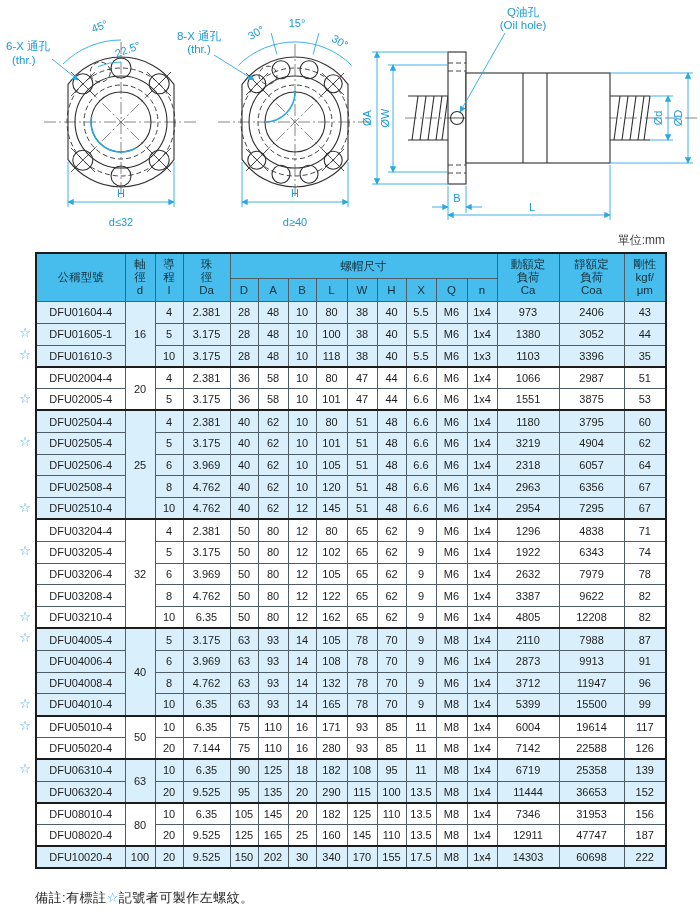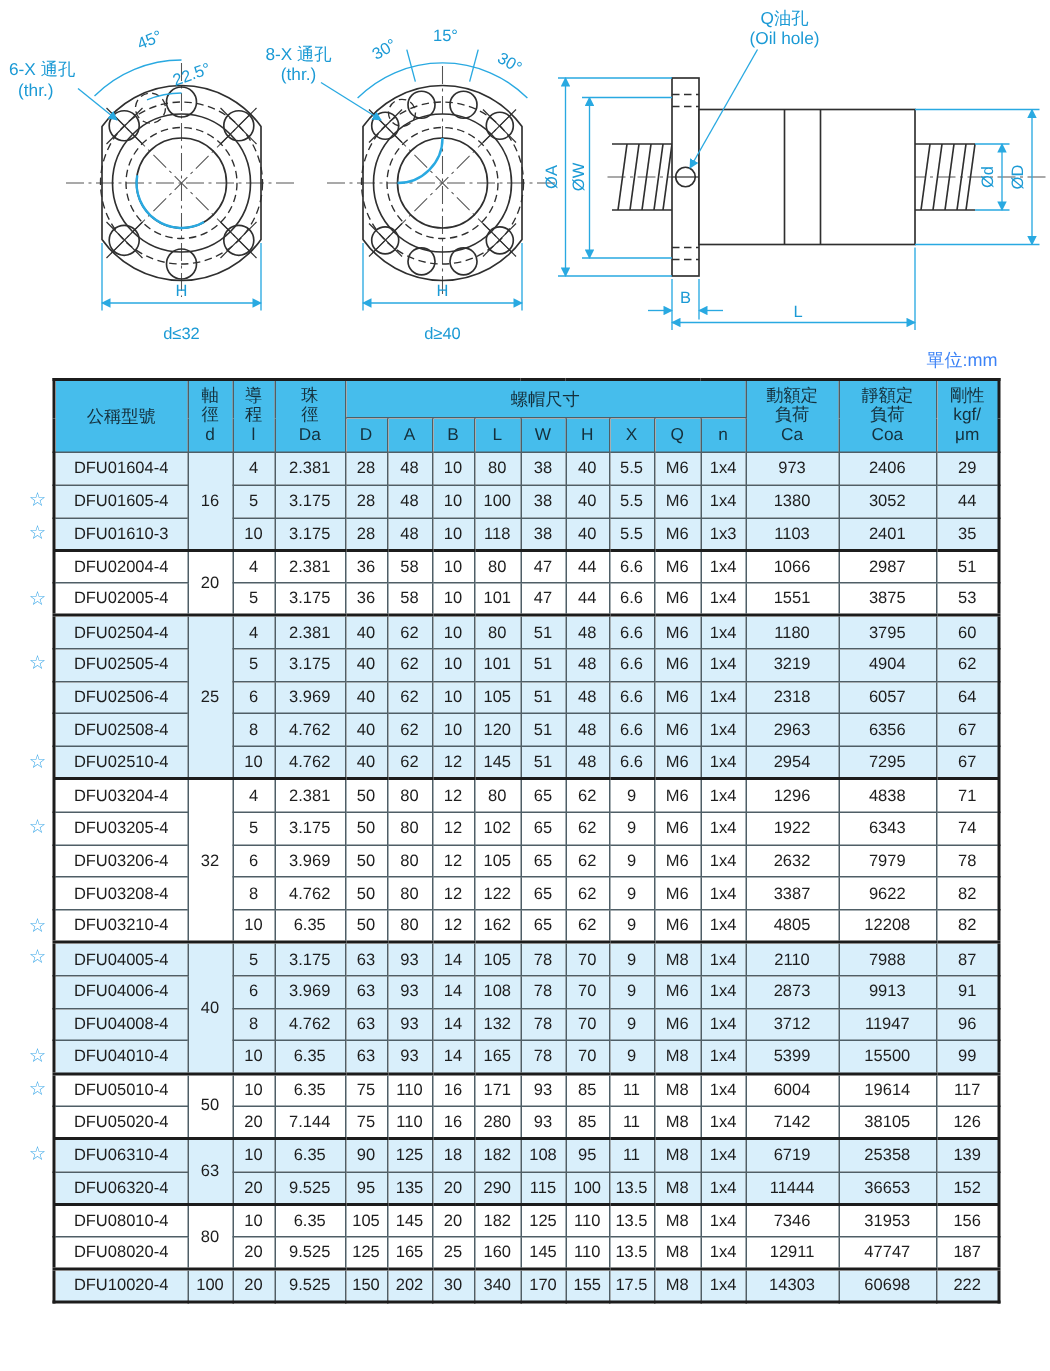--- a/index.html
+++ b/index.html
@@ -10,21 +10,21 @@
   .partline{stroke:#2f2f2f;stroke-width:1.1;fill:none;}
   .partfill{stroke:#2f2f2f;stroke-width:1.1;fill:#fff;}
   .thin{stroke:#2f2f2f;stroke-width:0.8;fill:none;}
   .dashed{stroke:#2f2f2f;stroke-width:0.9;fill:none;stroke-dasharray:5 3;}
   .cline{stroke:#555;stroke-width:0.7;fill:none;stroke-dasharray:12 3 2 3;}
   .dim{stroke:#29a9e1;stroke-width:0.9;fill:none;}
   .dimtxt{fill:#1b9ad5;font-size:11px;font-family:"Liberation Sans","DejaVu Sans",sans-serif;}
   .dimtxt2{fill:#1b9ad5;font-size:11.5px;font-family:"Liberation Sans","DejaVu Sans",sans-serif;}
   .bluearc{stroke:#29a9e1;stroke-width:1.6;fill:none;}
   
-  #unit-note{position:absolute;top:232px;right:35px;font-size:12px;color:#3b82f6;}
+  #unit-note{position:absolute;top:232px;right:35px;font-size:12px;color:#404040;}
   #footer-note{position:absolute;top:889px;left:35px;font-size:13px;color:#222;letter-spacing:0.5px;}
   #footer-note .star{color:#3fa9e8;}
   
   #table-zone{position:absolute;left:35px;top:252px;width:630px;}
   table.spec{border-collapse:collapse;width:630px;table-layout:fixed;border:2px solid #1c1c1c;}
   table.spec th,table.spec td{border:1px solid #4f5e66;text-align:center;vertical-align:middle;
       padding:0;font-size:11px;color:#1d1d1d;overflow:hidden;}
   table.spec thead th{background:#46bdec;font-weight:normal;color:#15303c;}
   tr.h1 th{font-size:11.5px;height:24px;}
   tr.h2 th{font-size:11.5px;height:22px;}
@@ -282,24 +282,24 @@
             <td>48</td>
             <td>10</td>
             <td>80</td>
             <td>38</td>
             <td>40</td>
             <td>5.5</td>
             <td>M6</td>
             <td>1x4</td>
             <td>973</td>
             <td>2406</td>
-            <td>29</td>
-          </tr>
-          <tr class="alt">
-            <td class="model">DFU01605-4</td>
+            <td>43</td>
+          </tr>
+          <tr class="alt">
+            <td class="model">DFU01605-1</td>
             <td>5</td>
             <td>3.175</td>
             <td>28</td>
             <td>48</td>
             <td>10</td>
             <td>100</td>
             <td>38</td>
             <td>40</td>
             <td>5.5</td>
             <td>M6</td>
@@ -315,21 +315,21 @@
             <td>28</td>
             <td>48</td>
             <td>10</td>
             <td>118</td>
             <td>38</td>
             <td>40</td>
             <td>5.5</td>
             <td>M6</td>
             <td>1x3</td>
             <td>1103</td>
-            <td>2401</td>
+            <td>3396</td>
             <td>35</td>
           </tr>
           <tr class="group-start">
             <td class="model">DFU02004-4</td>
             <td rowspan="2">20</td>
             <td>4</td>
             <td>2.381</td>
             <td>36</td>
             <td>58</td>
             <td>10</td>
@@ -626,21 +626,21 @@
             <td>75</td>
             <td>110</td>
             <td>16</td>
             <td>280</td>
             <td>93</td>
             <td>85</td>
             <td>11</td>
             <td>M8</td>
             <td>1x4</td>
             <td>7142</td>
-            <td>38105</td>
+            <td>22588</td>
             <td>126</td>
           </tr>
           <tr class="alt group-start">
             <td class="model">DFU06310-4</td>
             <td rowspan="2">63</td>
             <td>10</td>
             <td>6.35</td>
             <td>90</td>
             <td>125</td>
             <td>18</td>
@@ -734,13 +734,16 @@
         <div class="star-mark" style="top: 249px;">☆</div>
         <div class="star-mark" style="top: 292px;">☆</div>
         <div class="star-mark" style="top: 358px;">☆</div>
         <div class="star-mark" style="top: 379px;">☆</div>
         <div class="star-mark" style="top: 445px;">☆</div>
         <div class="star-mark" style="top: 467px;">☆</div>
         <div class="star-mark" style="top: 510px;">☆</div>
       </div>
   </div>
 
+  <div id="footer-note">
+    <span>備註:有標註</span><span class="star">☆</span><span>記號者可製作左螺紋。</span>
+  </div>
 </div>
 
 </body></html>

